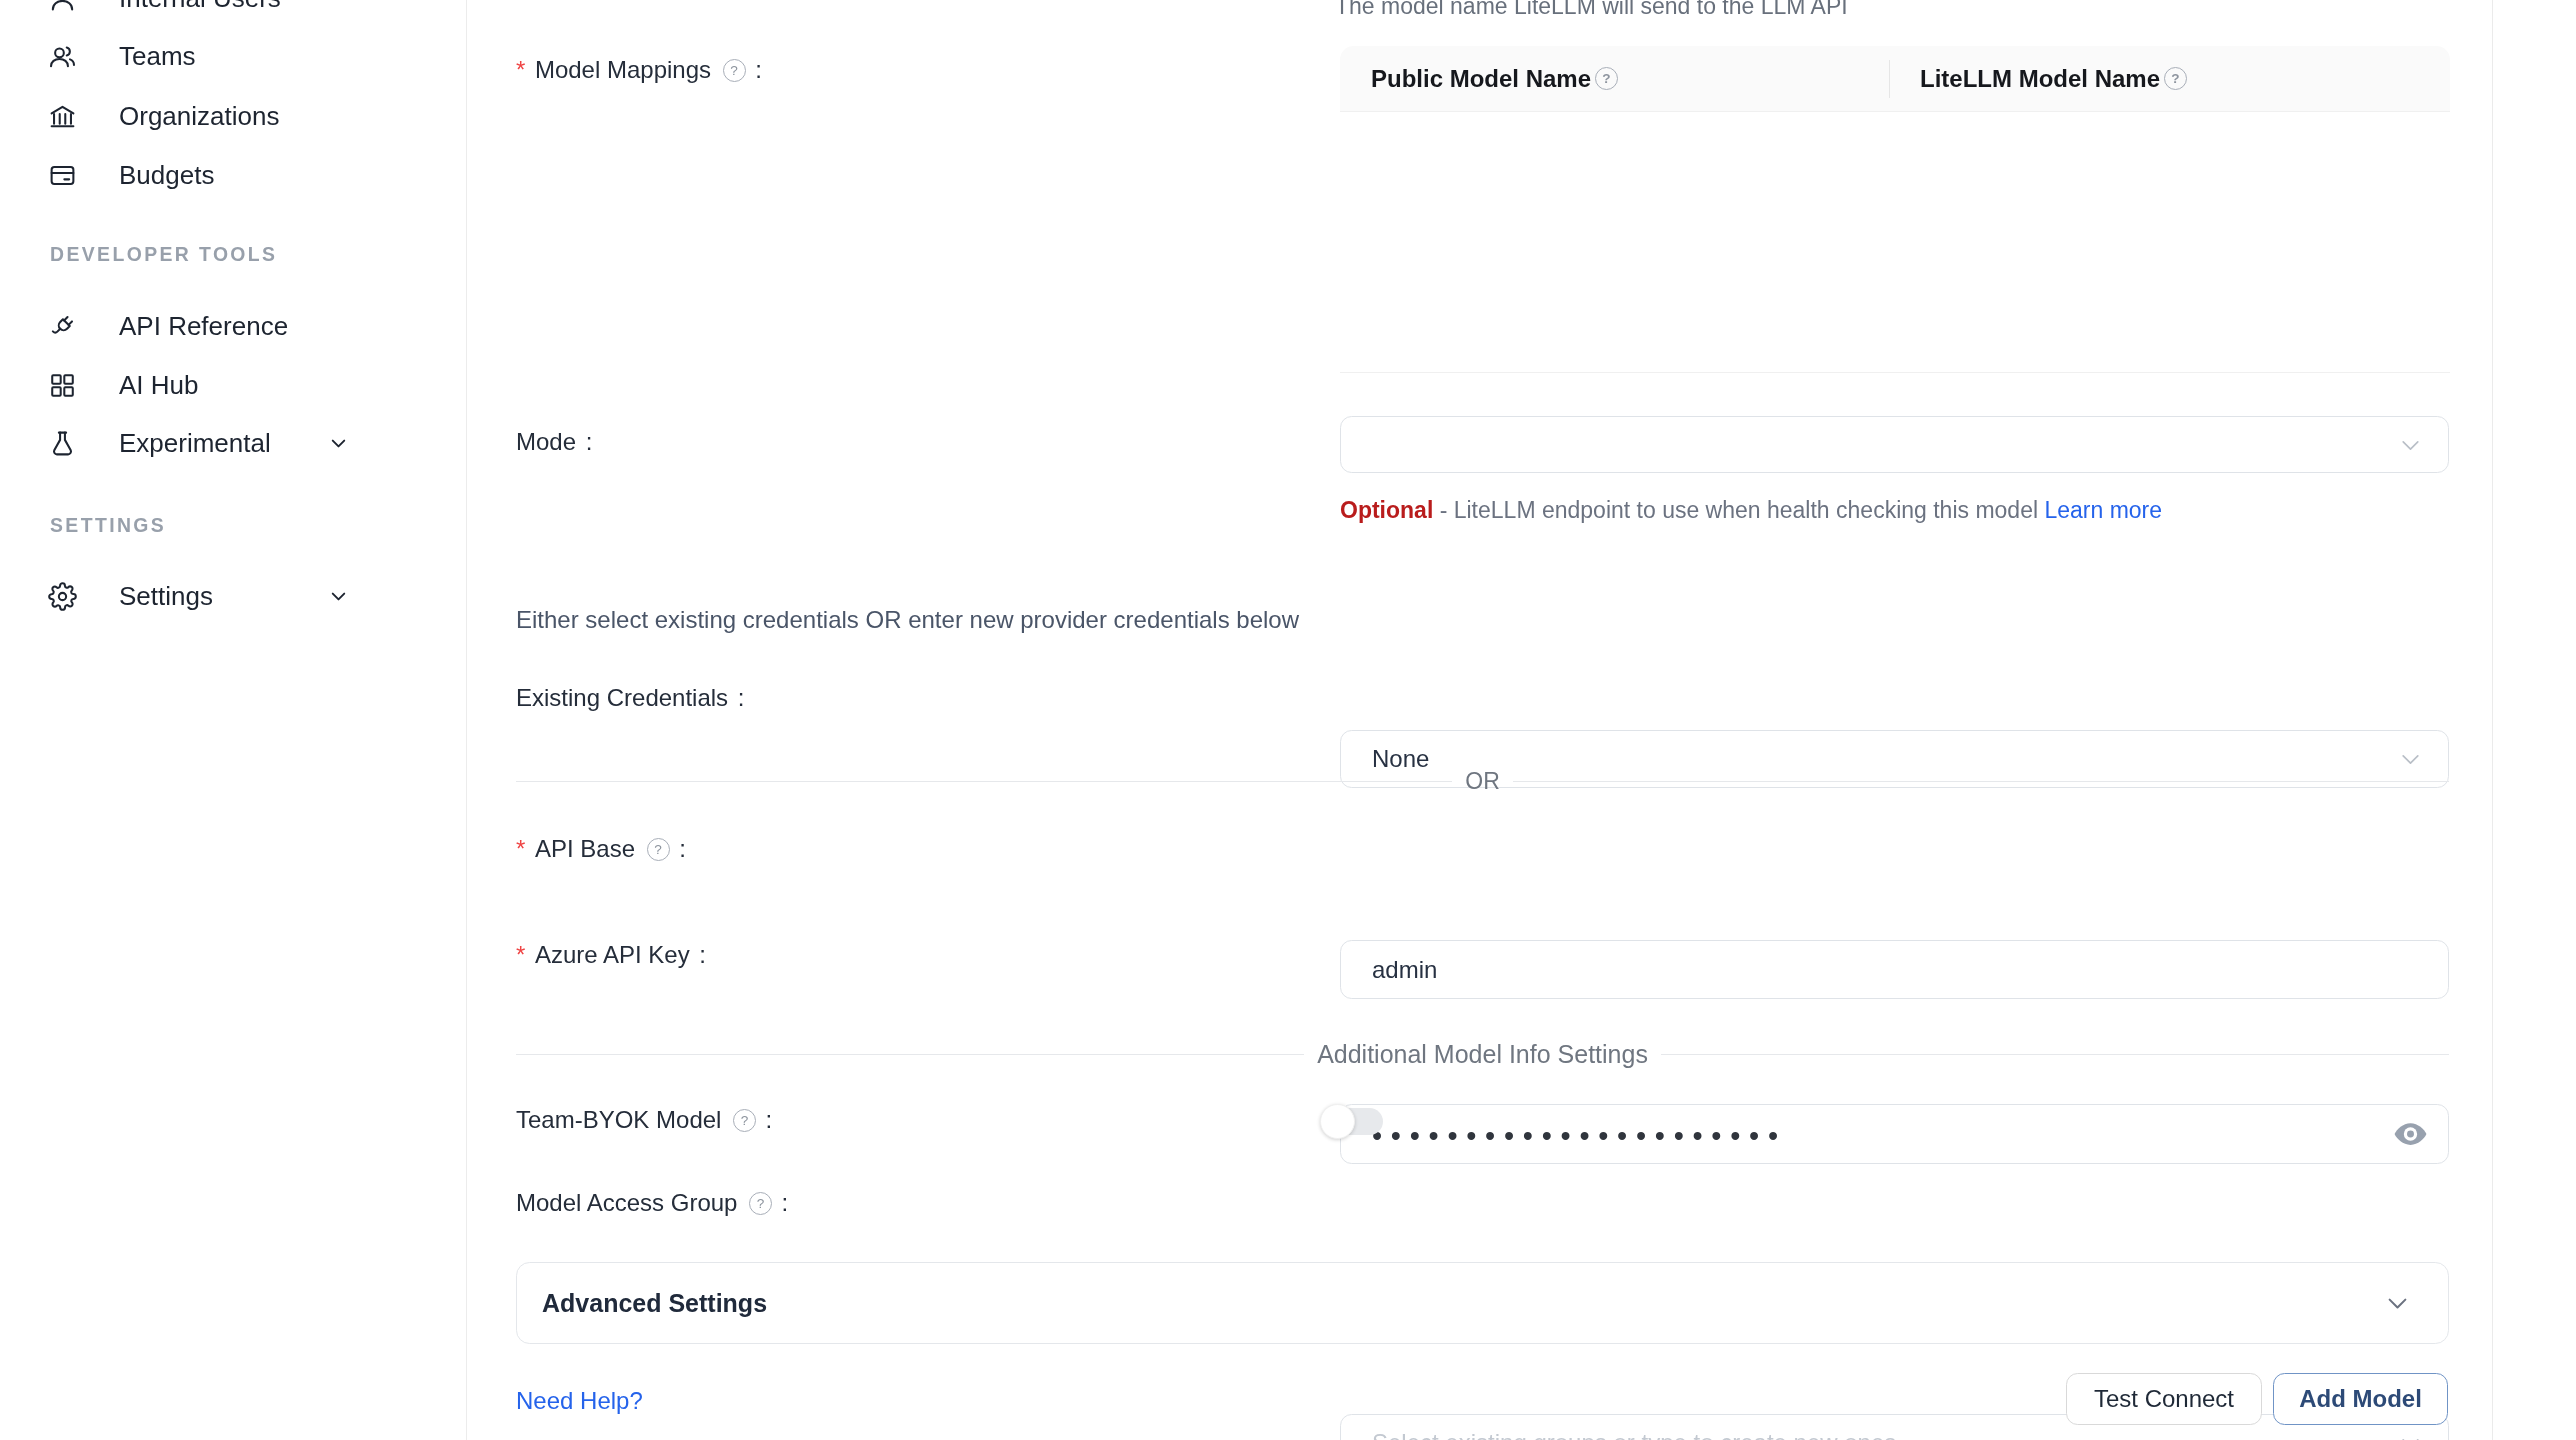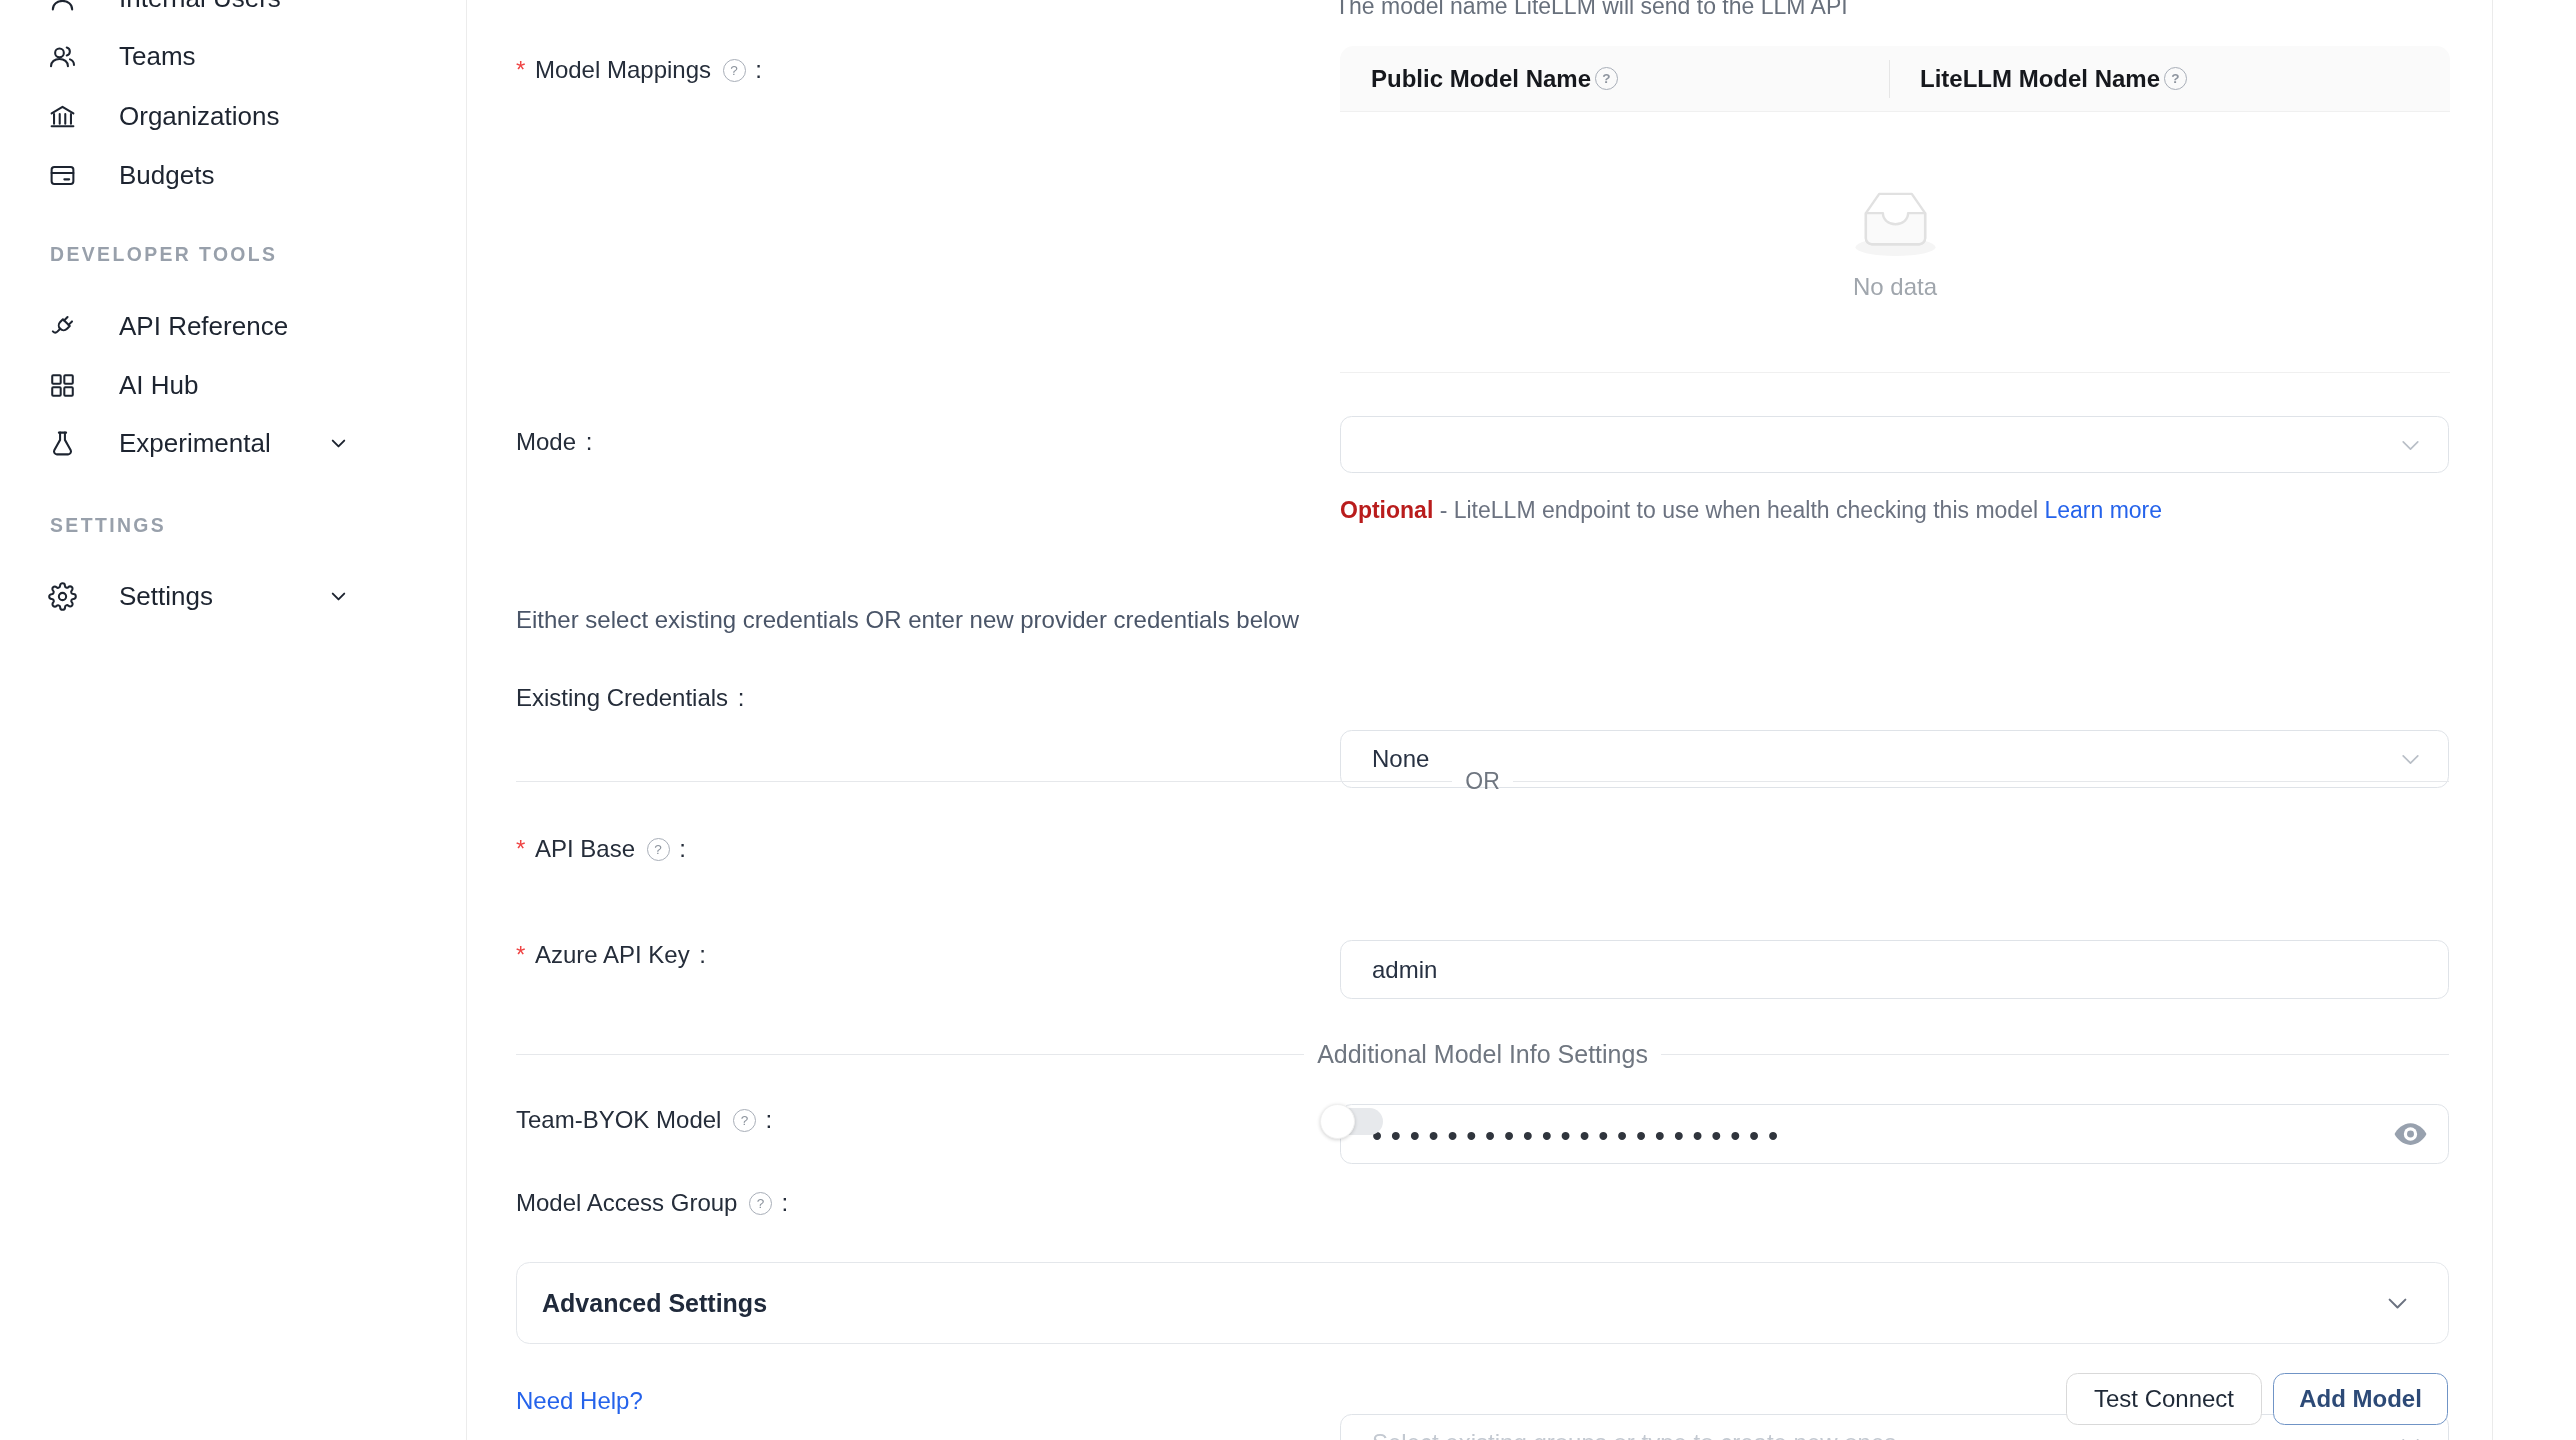--- a/index.html
+++ b/index.html
@@ -178,28 +178,20 @@
         <div class="mm-th c1">
           <span>Public Model Name</span>
           <span class="helpq">?</span>
         </div>
         <div class="mm-th c2">
           <span>LiteLLM Model Name</span>
           <span class="helpq">?</span>
         </div>
       </div>
       <div class="mm-colsep"></div>
-      <div class="mm-empty">
-        <svg width="97" height="77" viewBox="0 0 64 52">
-          <ellipse cx="32" cy="44" rx="27" ry="6" fill="#f5f5f5"></ellipse>
-          <path d="M12 21 L21 8 H43 L52 21 V38 a4 4 0 0 1 -4 4 H16 a4 4 0 0 1 -4 -4 Z" fill="#ffffff" stroke="#e1e1e1" stroke-width="1.6" stroke-linejoin="round"></path>
-          <path d="M12 21 H23.5 c0 4.4 3.6 7.5 8.5 7.5 s8.5 -3.1 8.5 -7.5 H52 V38 a4 4 0 0 1 -4 4 H16 a4 4 0 0 1 -4 -4 Z" fill="#fafafa" stroke="#e1e1e1" stroke-width="1.6" stroke-linejoin="round"></path>
-        </svg>
-        <div class="nodata">No data</div>
-      </div>
     </div>
 
     <div class="abs flabel" style="left:49px;top:428px">
       <span>Mode</span>
       <span class="colon">:</span>
     </div>
     <div class="abs sel" style="left:873px;top:416px;height:57px">
       <svg class="chev" width="25" height="25" viewBox="0 0 24 24" fill="none" stroke="#b9bfc7" stroke-width="1.6" stroke-linecap="round" stroke-linejoin="round">
           <polyline points="5 9 12 16 19 9"></polyline>
         </svg>

